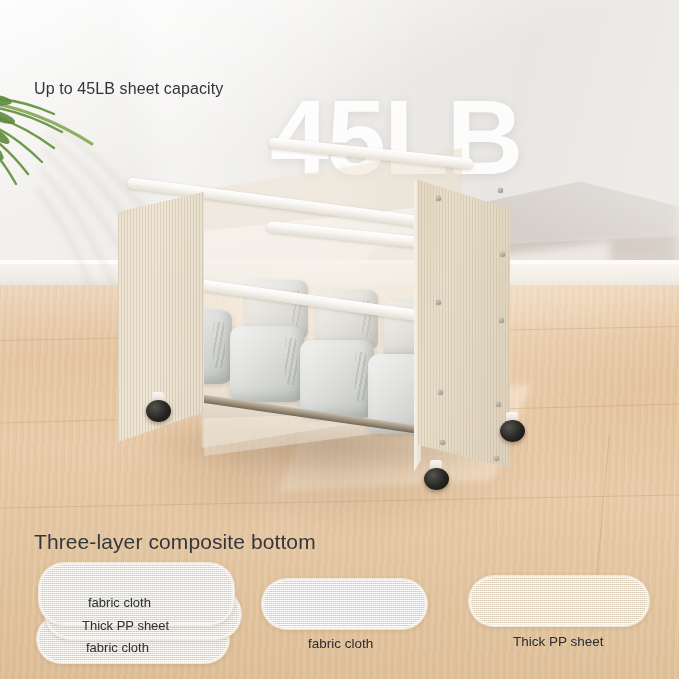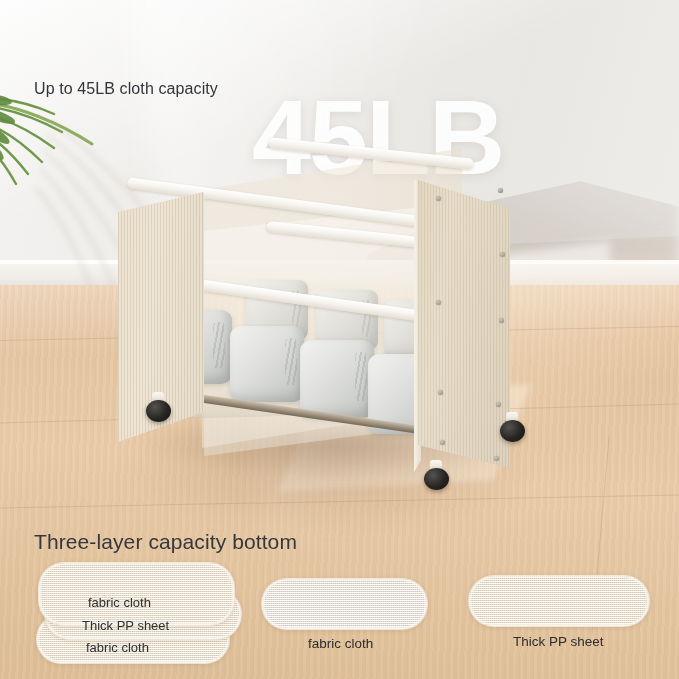--- a/index.html
+++ b/index.html
@@ -57,21 +57,21 @@
     background:linear-gradient(160deg, rgba(255,245,228,.55), rgba(255,245,228,0) 65%);
     filter:blur(10px);transform:rotate(-6deg);}
   .floor-shadow{position:absolute;left:110px;top:120px;width:430px;height:130px;
     background:radial-gradient(ellipse at 50% 50%, rgba(150,112,78,.26), rgba(150,112,78,0) 68%);
     filter:blur(8px);}
   .floor-sunpatch{position:absolute;left:300px;top:105px;width:210px;height:96px;
     background:rgba(255,248,232,.40);filter:blur(3px);
     transform:skewX(-24deg) rotate(-3deg);}
 
   
-  .watermark{position:absolute;left:252px;top:84px;
+  .watermark{position:absolute;left:270px;top:84px;
     font-size:106px;font-weight:700;letter-spacing:-2px;line-height:1;
     color:rgba(255,255,255,.92);
     font-family:"Liberation Sans", sans-serif;
     text-shadow:0 2px 10px rgba(140,130,120,.18);
     user-select:none;}
 
   
   .headline{position:absolute;left:33px;top:34px;
     font-size:31px;font-weight:700;color:#2f3033;letter-spacing:-.4px;}
   .subhead{position:absolute;left:34px;top:80px;
@@ -275,22 +275,22 @@
     <div class="caster" style="left:382px;top:272px;">
       <div class="mount"></div>
       <div class="wheel"></div>
     </div>
     <div class="caster" style="left:306px;top:320px;">
       <div class="mount"></div>
       <div class="wheel"></div>
     </div>
   </div>
 
-  <div class="subhead">Up to 45LB cloth capacity</div>
-  <div class="layer-title">Three-layer capacity bottom</div>
+  <div class="subhead">Up to 45LB sheet capacity</div>
+  <div class="layer-title">Three-layer composite bottom</div>
 
   <div class="pad" style="left:38px;top:562px;width:195px;height:62px;z-index:3;"></div>
   <div class="pad" style="left:44px;top:588px;width:196px;height:50px;z-index:2;"></div>
   <div class="pad" style="left:36px;top:614px;width:192px;height:48px;z-index:1;"></div>
 
   <div class="pad-label" style="left:88px;top:595px;z-index:4;">fabric cloth</div>
   <div class="pad-label" style="left:82px;top:618px;z-index:4;">Thick PP sheet</div>
   <div class="pad-label" style="left:86px;top:640px;z-index:4;">fabric cloth</div>
 
   <div class="pad" style="left:261px;top:578px;width:165px;height:50px;"></div>

